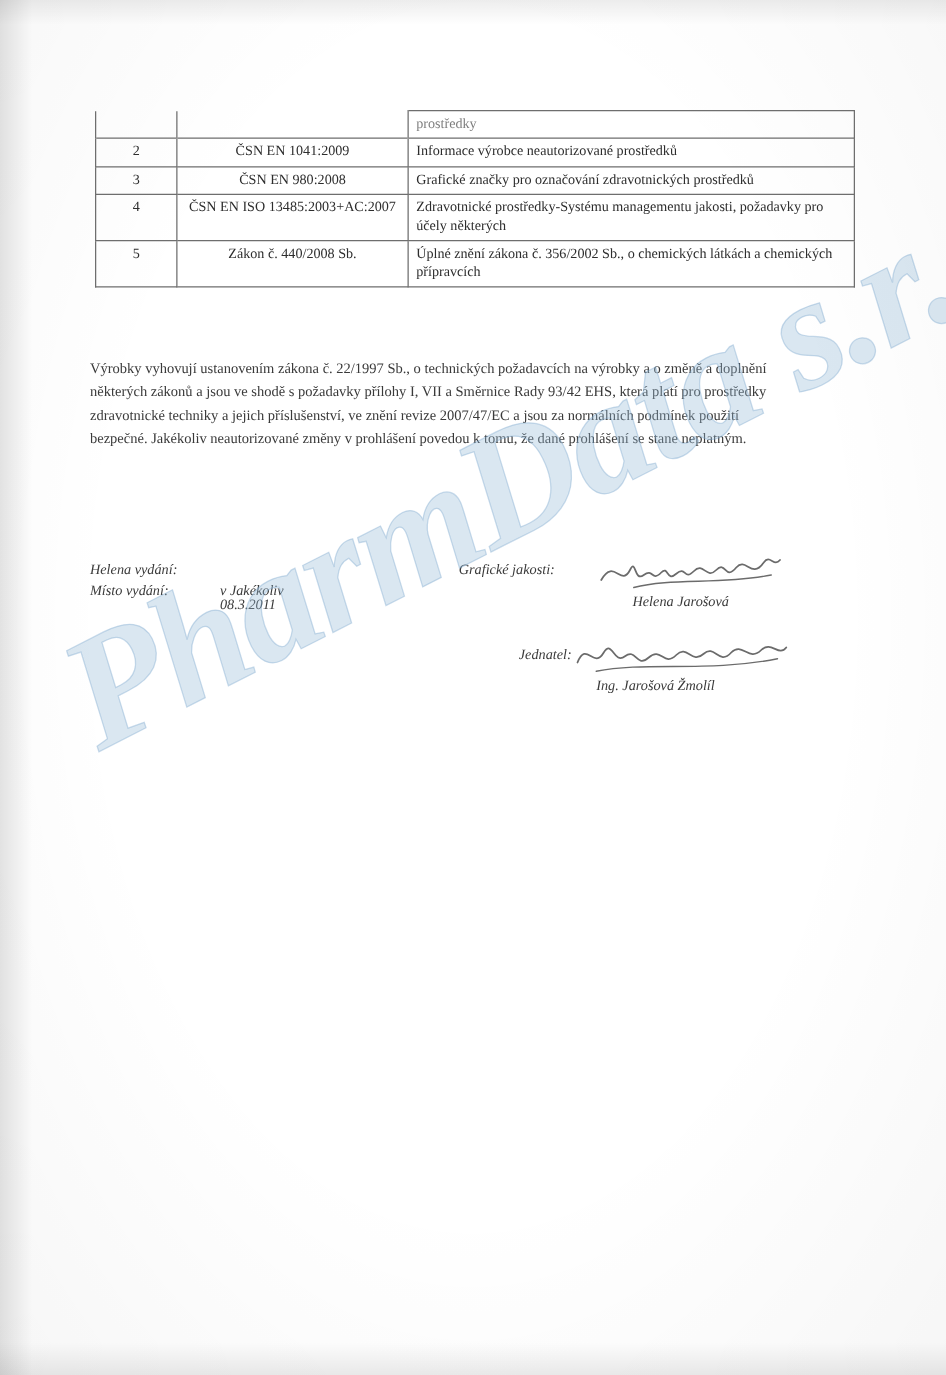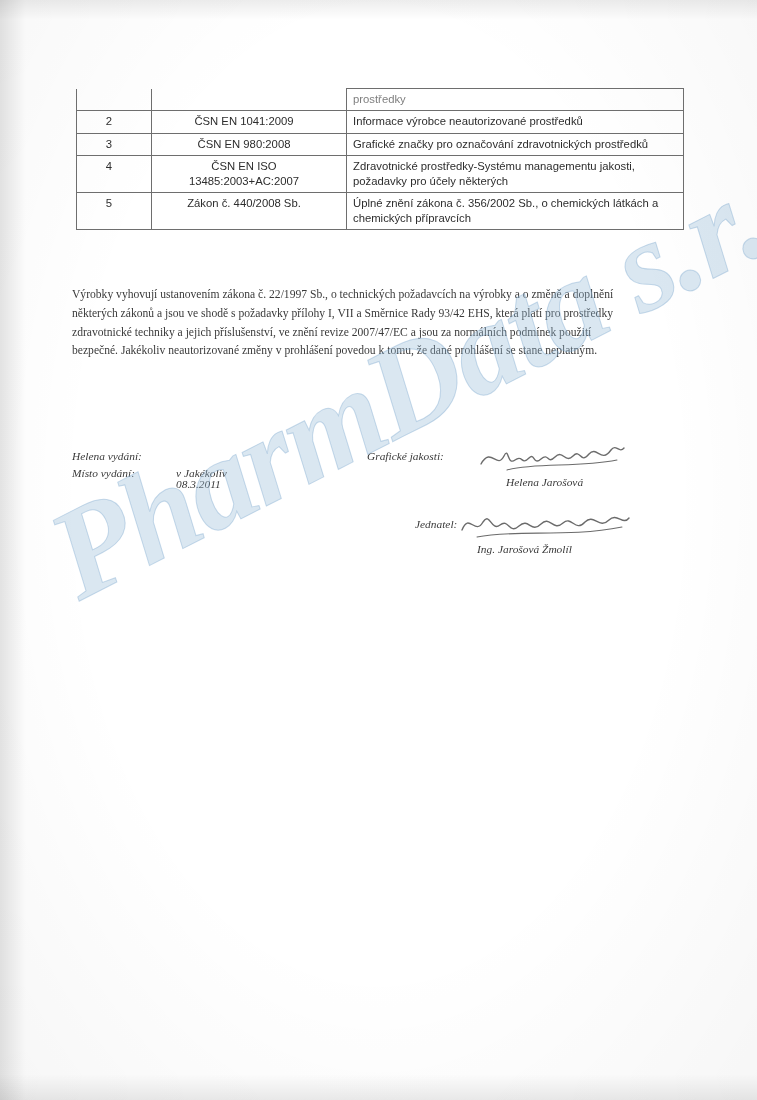--- a/index.html
+++ b/index.html
@@ -80,24 +80,24 @@
     left: 76px;
     top: 88px;
     width: 608px;
     border-collapse: collapse;
     font-size: 11.3px;
     color: #2d2d2d;
     z-index: 2;
   }
   .doc-table td {
     border: 1px solid #6e6e6e;
-    padding: 3px 16px 4px 6px;
+    padding: 3px 6px 4px 6px;
     vertical-align: top;
     line-height: 1.28;
-    font-family: Liberation Sans, sans-serif;
+    font-family: Liberation Serif, serif;
   }
   .col-num {
     width: 52px;
     text-align: center;
   }
   .col-ref {
     width: 172px;
     text-align: center;
   }
   .col-desc {

